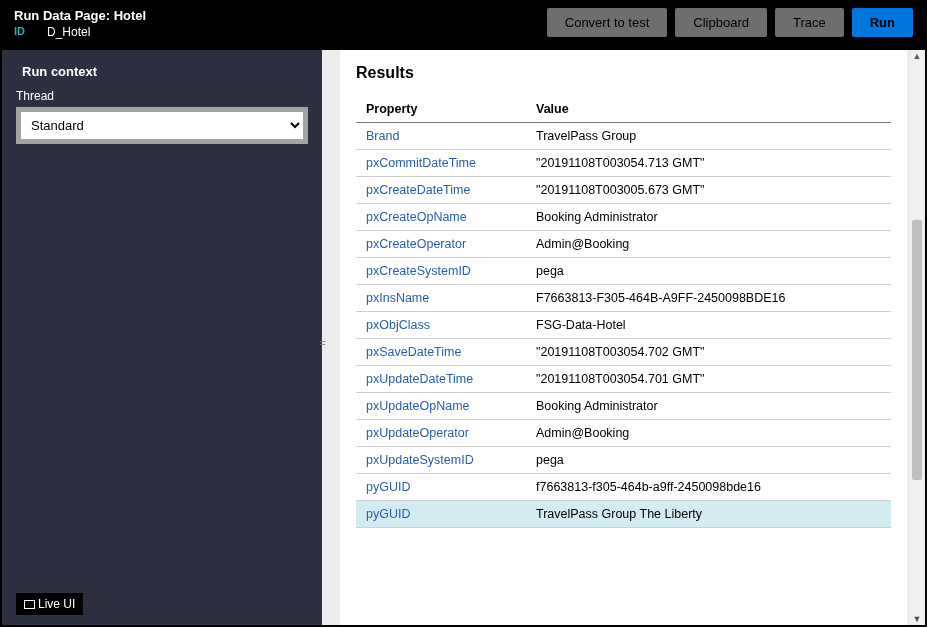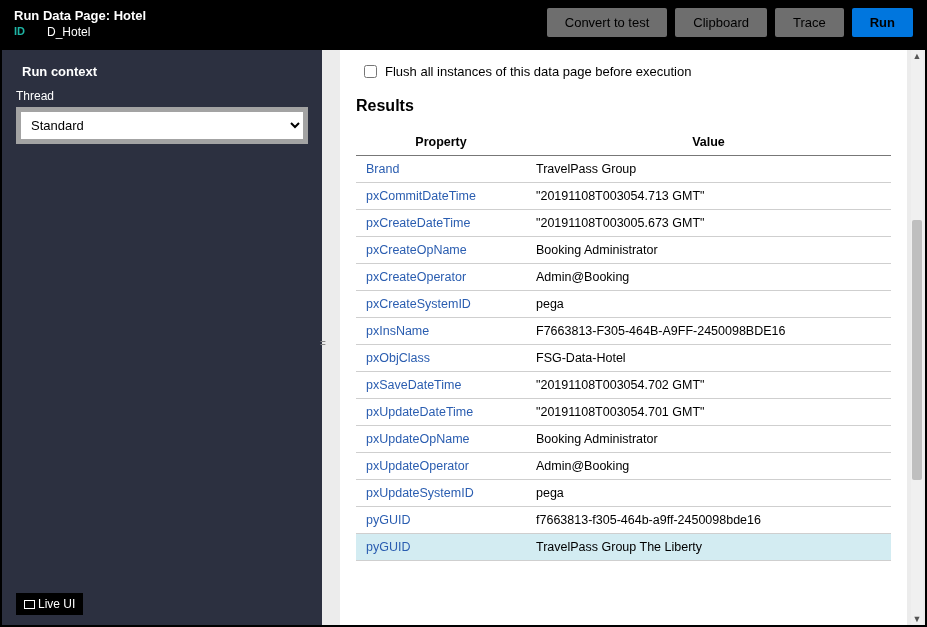--- a/index.html
+++ b/index.html
@@ -137,21 +137,21 @@
       font-size: 16px;
       font-weight: bold;
       margin-bottom: 14px;
     }
     .results-table {
       width: 100%;
       border-collapse: collapse;
       font-size: 12.5px;
     }
     .results-table th {
-      text-align: center;
+      text-align: left;
       font-weight: bold;
       padding: 6px 10px;
       border-bottom: 1px solid #777;
     }
     .results-table th:first-child { width: 170px; }
     .results-table td {
       padding: 6px 10px;
       border-bottom: 1px solid #cfcfcf;
       vertical-align: middle;
     }
@@ -236,24 +236,20 @@
     <div class="live-ui">
       <span class="live-ui-icon"></span>
       <span>Live UI</span>
     </div>
   </div>
 
   <div class="drag-handle">=</div>
 
   <div class="content">
     <div class="content-inner">
-      <div class="flush-row">
-        <input type="checkbox" class="flush-checkbox" style="">
-        <span>Flush all instances of this data page before execution</span>
-      </div>
       <div class="results-title">Results</div>
       <table class="results-table">
         <thead>
           <tr>
             <th>Property</th>
             <th>Value</th>
           </tr>
         </thead>
         <tbody>
             <tr>

